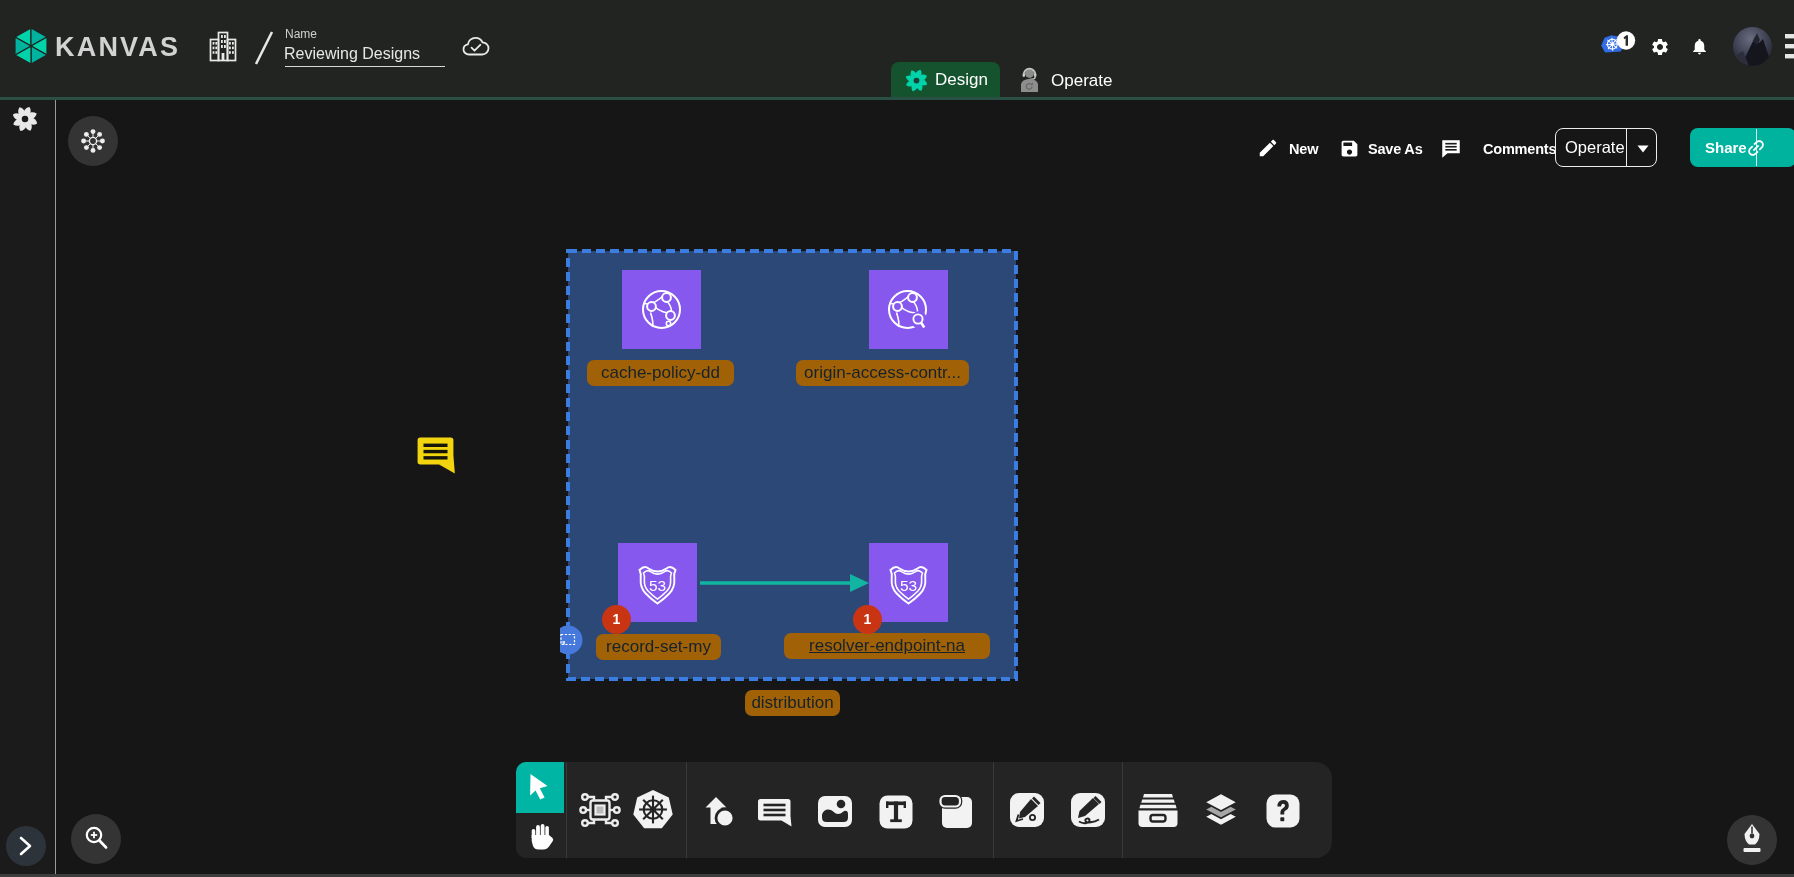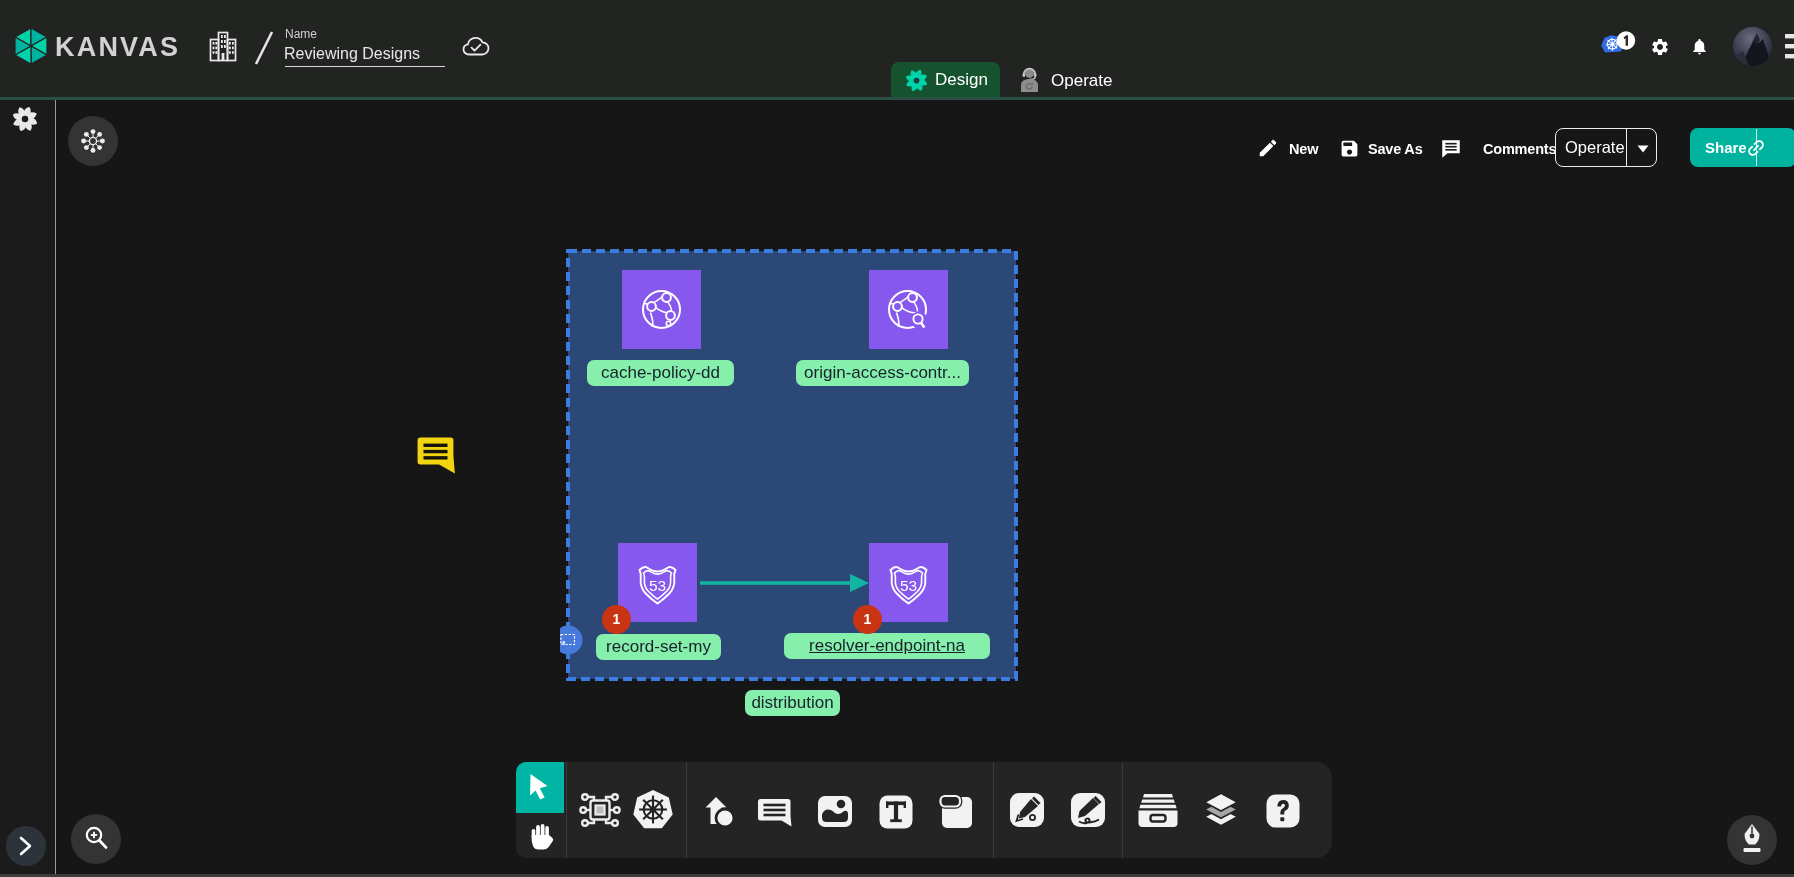--- a/index.html
+++ b/index.html
@@ -23,21 +23,21 @@
   
   .cbtn{position:absolute;border-radius:50%;background:#343434;}
   
   .tbtxt{position:absolute;color:#fff;font-size:14.5px;font-weight:700;letter-spacing:-0.2px;}
   #actionsBtn{position:absolute;left:1555px;top:128px;width:102px;height:39px;border:1px solid #ececec;border-radius:8px;color:#fff;}
   #actionsBtn .div{position:absolute;left:70px;top:0;width:1px;height:37px;background:#ececec;}
   #actionsBtn .txt{position:absolute;left:9px;top:9px;font-size:16.5px;}
   #shareBtn{position:absolute;left:1666px;top:128px;width:106px;height:39px;background:#00b39f;border-radius:8px;color:#fff;margin-left:24px;}
   #shareBtn .div{position:absolute;left:66px;top:1px;width:1px;height:37px;background:rgba(255,255,255,0.85);}
   #shareBtn .txt{position:absolute;left:15px;top:11px;font-size:15px;font-weight:700;}
-  .pill{position:absolute;background:#86efac;border-radius:7px;color:#16222c;font-size:17px;
+  .pill{position:absolute;background:#a16207;border-radius:7px;color:#16222c;font-size:17px;
         text-align:center;line-height:26px;height:26px;white-space:nowrap;}
   .badge{position:absolute;width:29px;height:29px;border-radius:50%;background:#c93512;color:#fff;
          font-size:14px;font-weight:700;text-align:center;line-height:29px;}
   
   #dock{position:absolute;left:516px;top:762px;width:816px;height:96px;background:#242424;border-radius:10px 16px 16px 10px;}
   .dockdiv{position:absolute;top:0;width:1px;height:96px;background:#3a3a3a;}
   #selCell{position:absolute;left:0;top:0;width:48px;height:51px;background:#00b5a3;border-radius:10px 0 0 0;}
   
   #bstrip{position:absolute;left:0;top:874px;width:1794px;height:3px;background:#3d3d3d;}
 </style>

